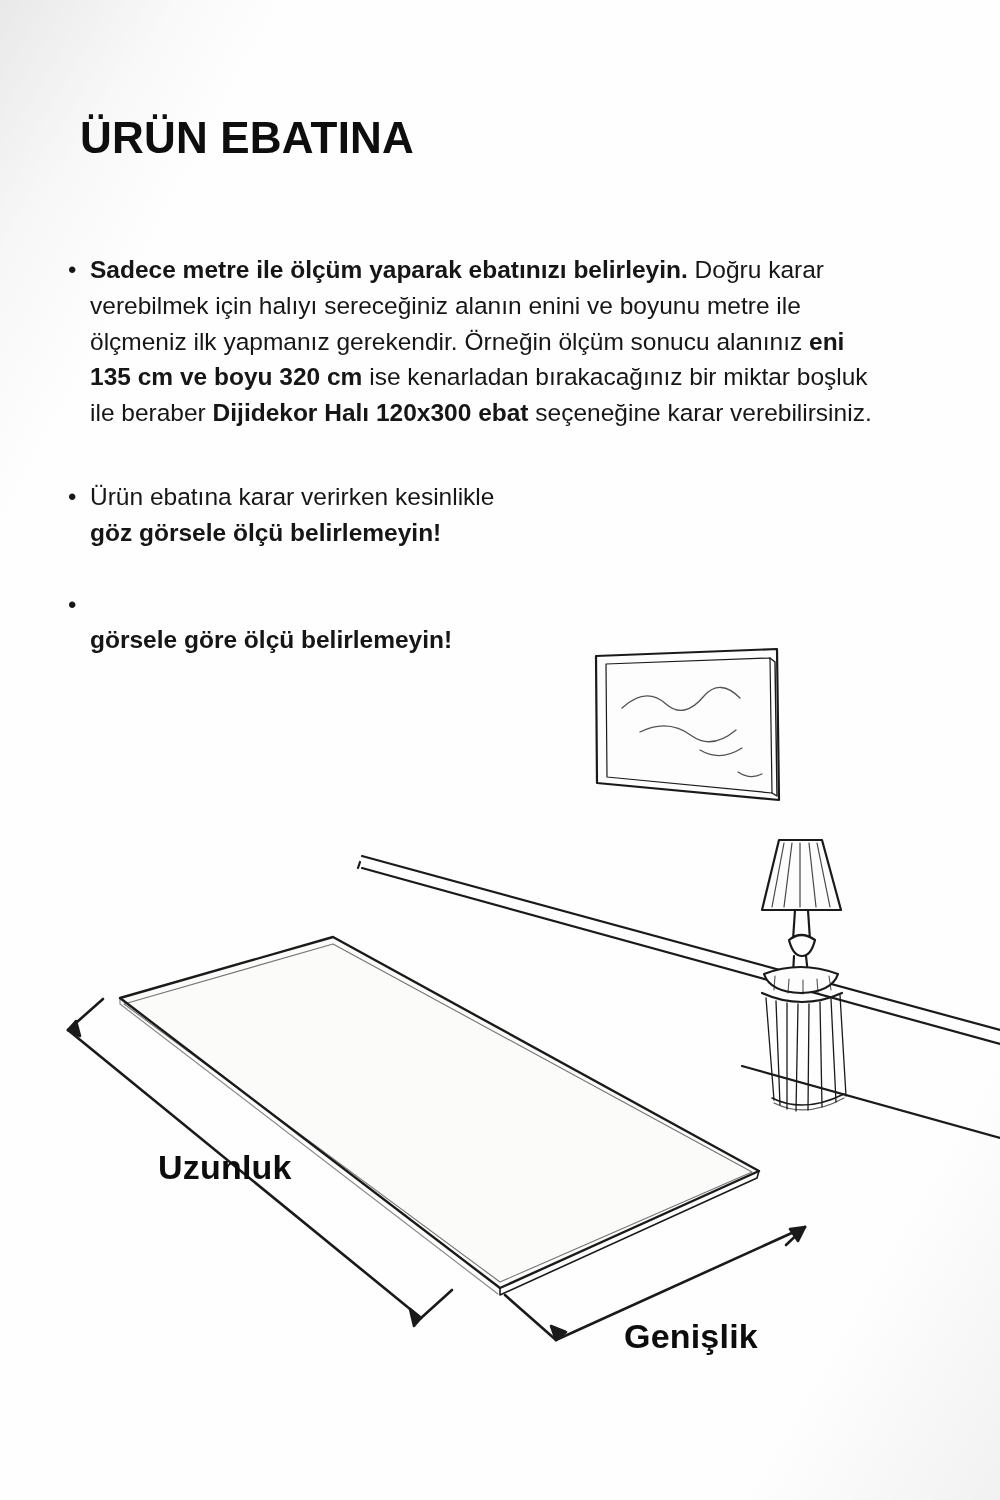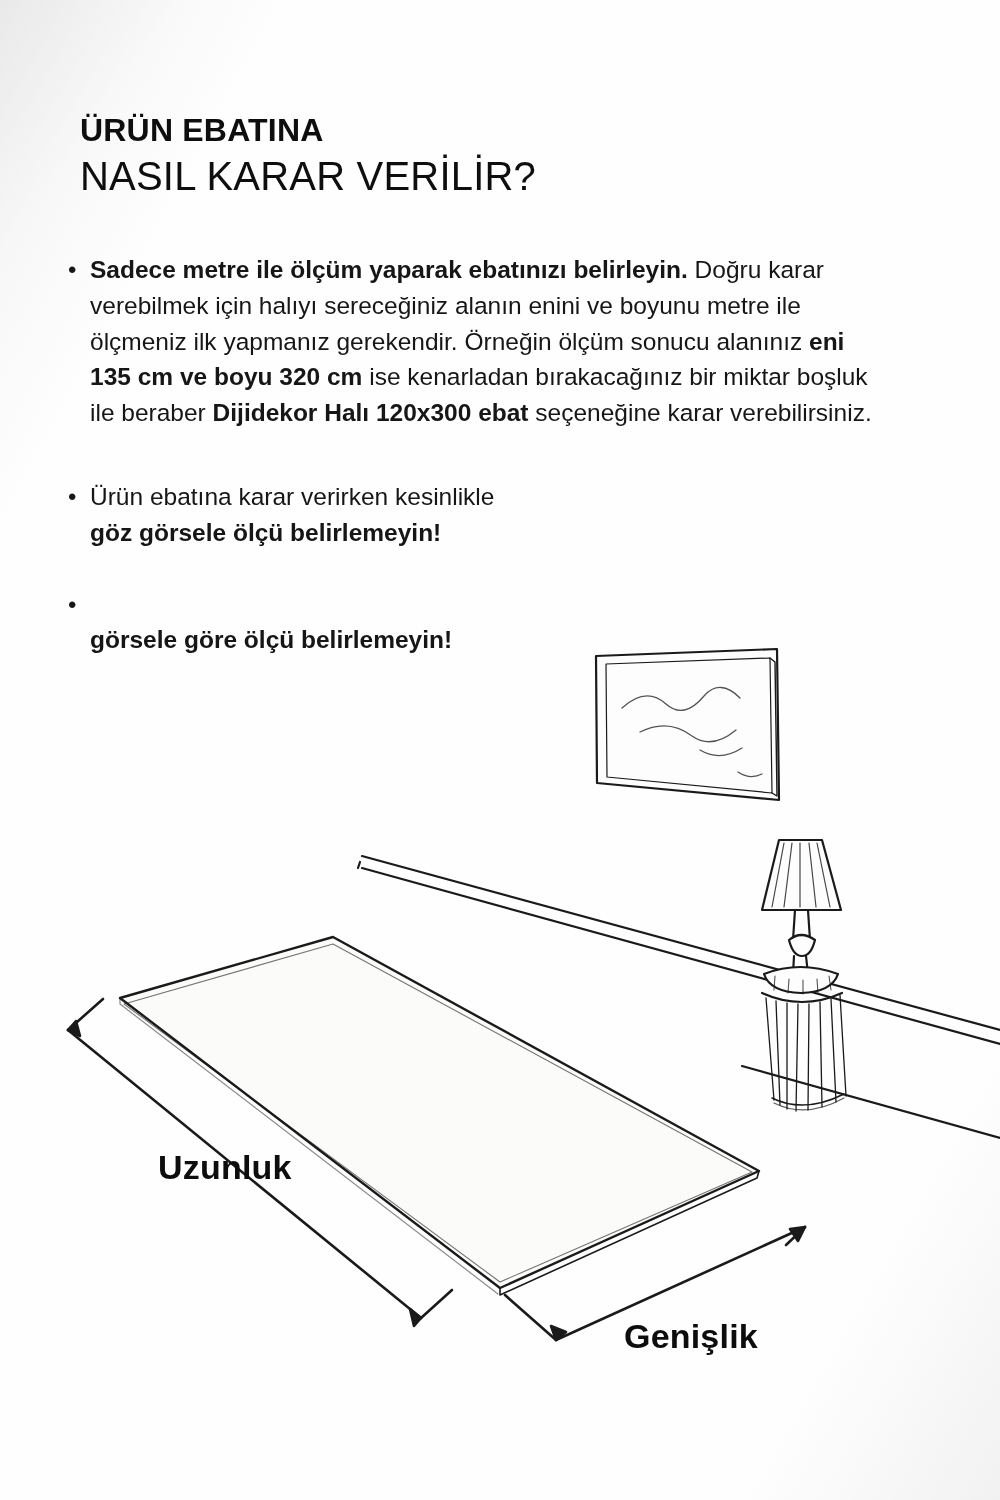--- a/index.html
+++ b/index.html
@@ -32,21 +32,21 @@
       linear-gradient(125deg, rgba(0,0,0,0.03) 0%, rgba(0,0,0,0) 9%);
     pointer-events: none;
   }
   .heading {
     position: absolute;
     left: 80px;
     top: 112px;
     width: 800px;
   }
   .heading .line1 {
-    font-size: 32px;
+    font-size: 44px;
     font-weight: 700;
     letter-spacing: 0.2px;
     line-height: 1.18;
     color: #0e0e0e;
   }
   .heading .line2 {
     font-size: 40px;
     font-weight: 400;
     letter-spacing: 0.2px;
     line-height: 1.2;
@@ -99,21 +99,20 @@
   .label-genislik { left: 624px; top: 1317px; }
 </style>
 </head>
 <body>
 
 <div class="page">
   <div class="sheen"></div>
 
   <div class="heading">
     <div class="line1">ÜRÜN EBATINA</div>
-    <div class="line2">NASIL KARAR VERİLİR?</div>
   </div>
 
   <div class="body-text">
 
     <div class="bullet-block para-1">
       <span class="dot">•</span>
       <span class="b">Sadece metre ile ölçüm yaparak ebatınızı belirleyin.</span><span> Doğru karar verebilmek için halıyı sereceğiniz alanın enini ve boyunu metre ile ölçmeniz ilk yapmanız gerekendir. Örneğin ölçüm sonucu alanınız </span><span class="b">eni 135 cm ve boyu 320 cm</span><span> ise kenarladan bırakacağınız bir miktar boşluk ile beraber </span><span class="b">Dijidekor Halı 120x300 ebat</span><span> seçeneğine karar verebilirsiniz.</span>
     </div>
 
     <div class="bullet-block para-2">

